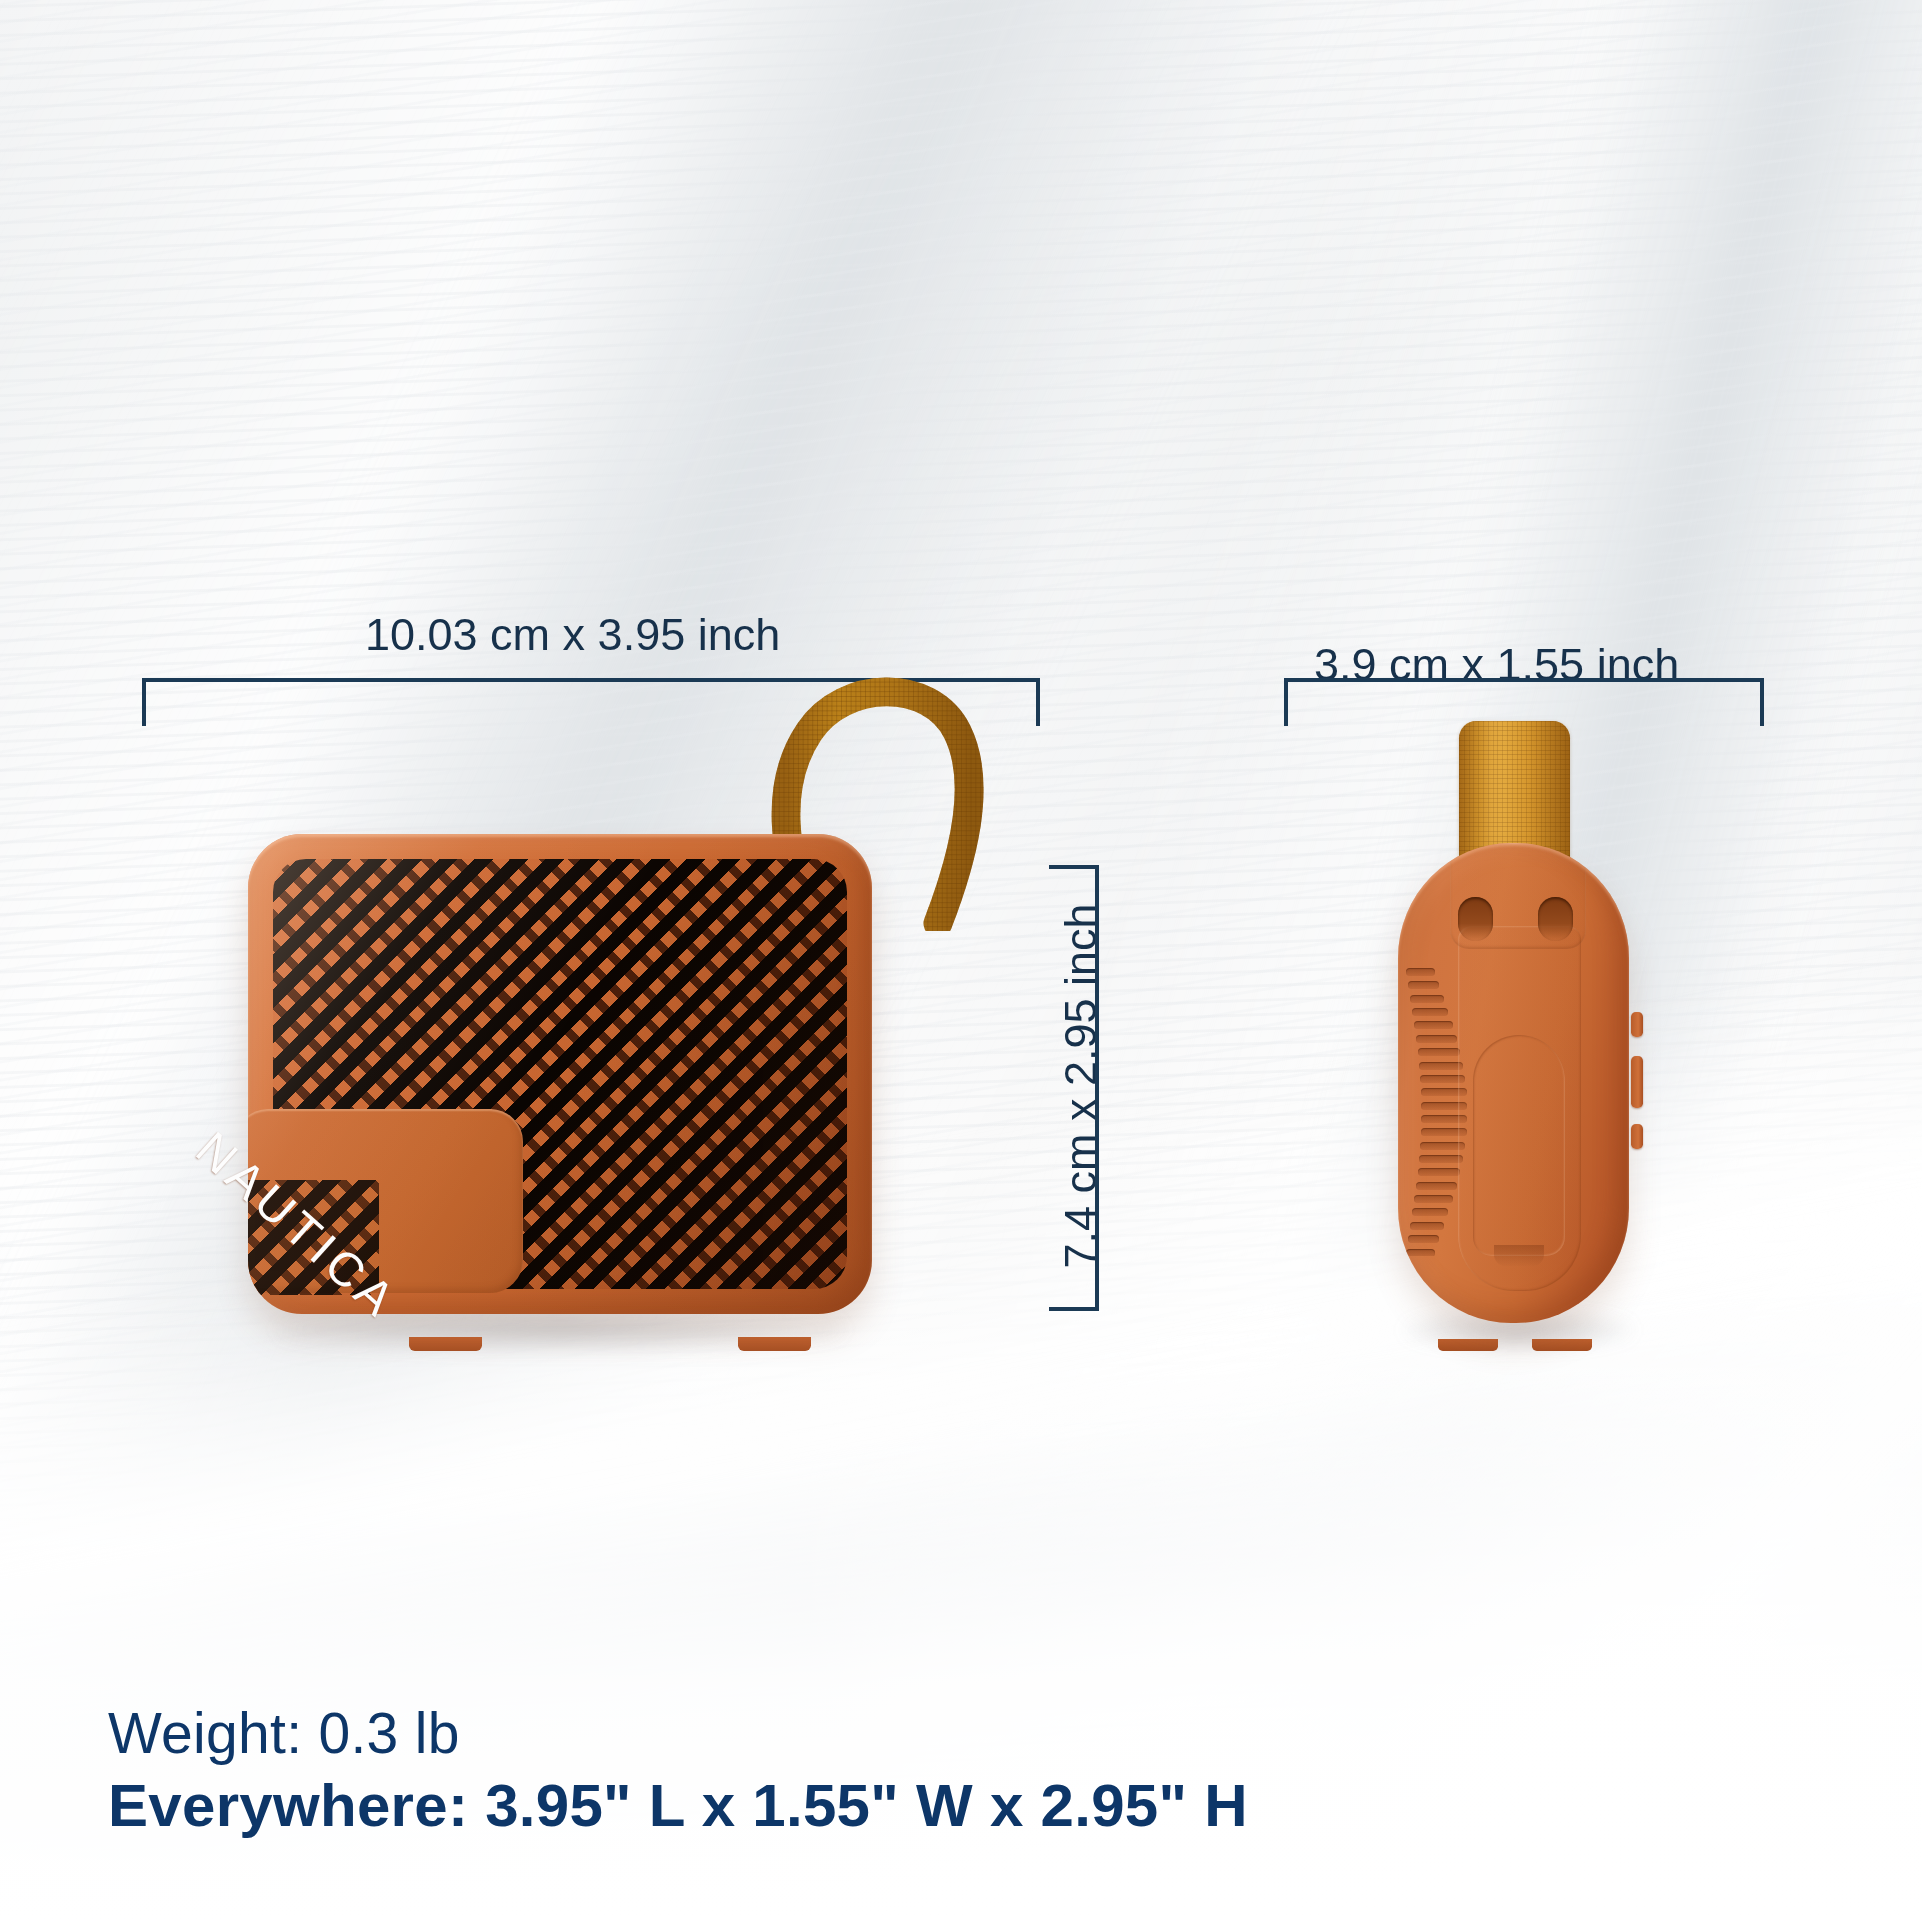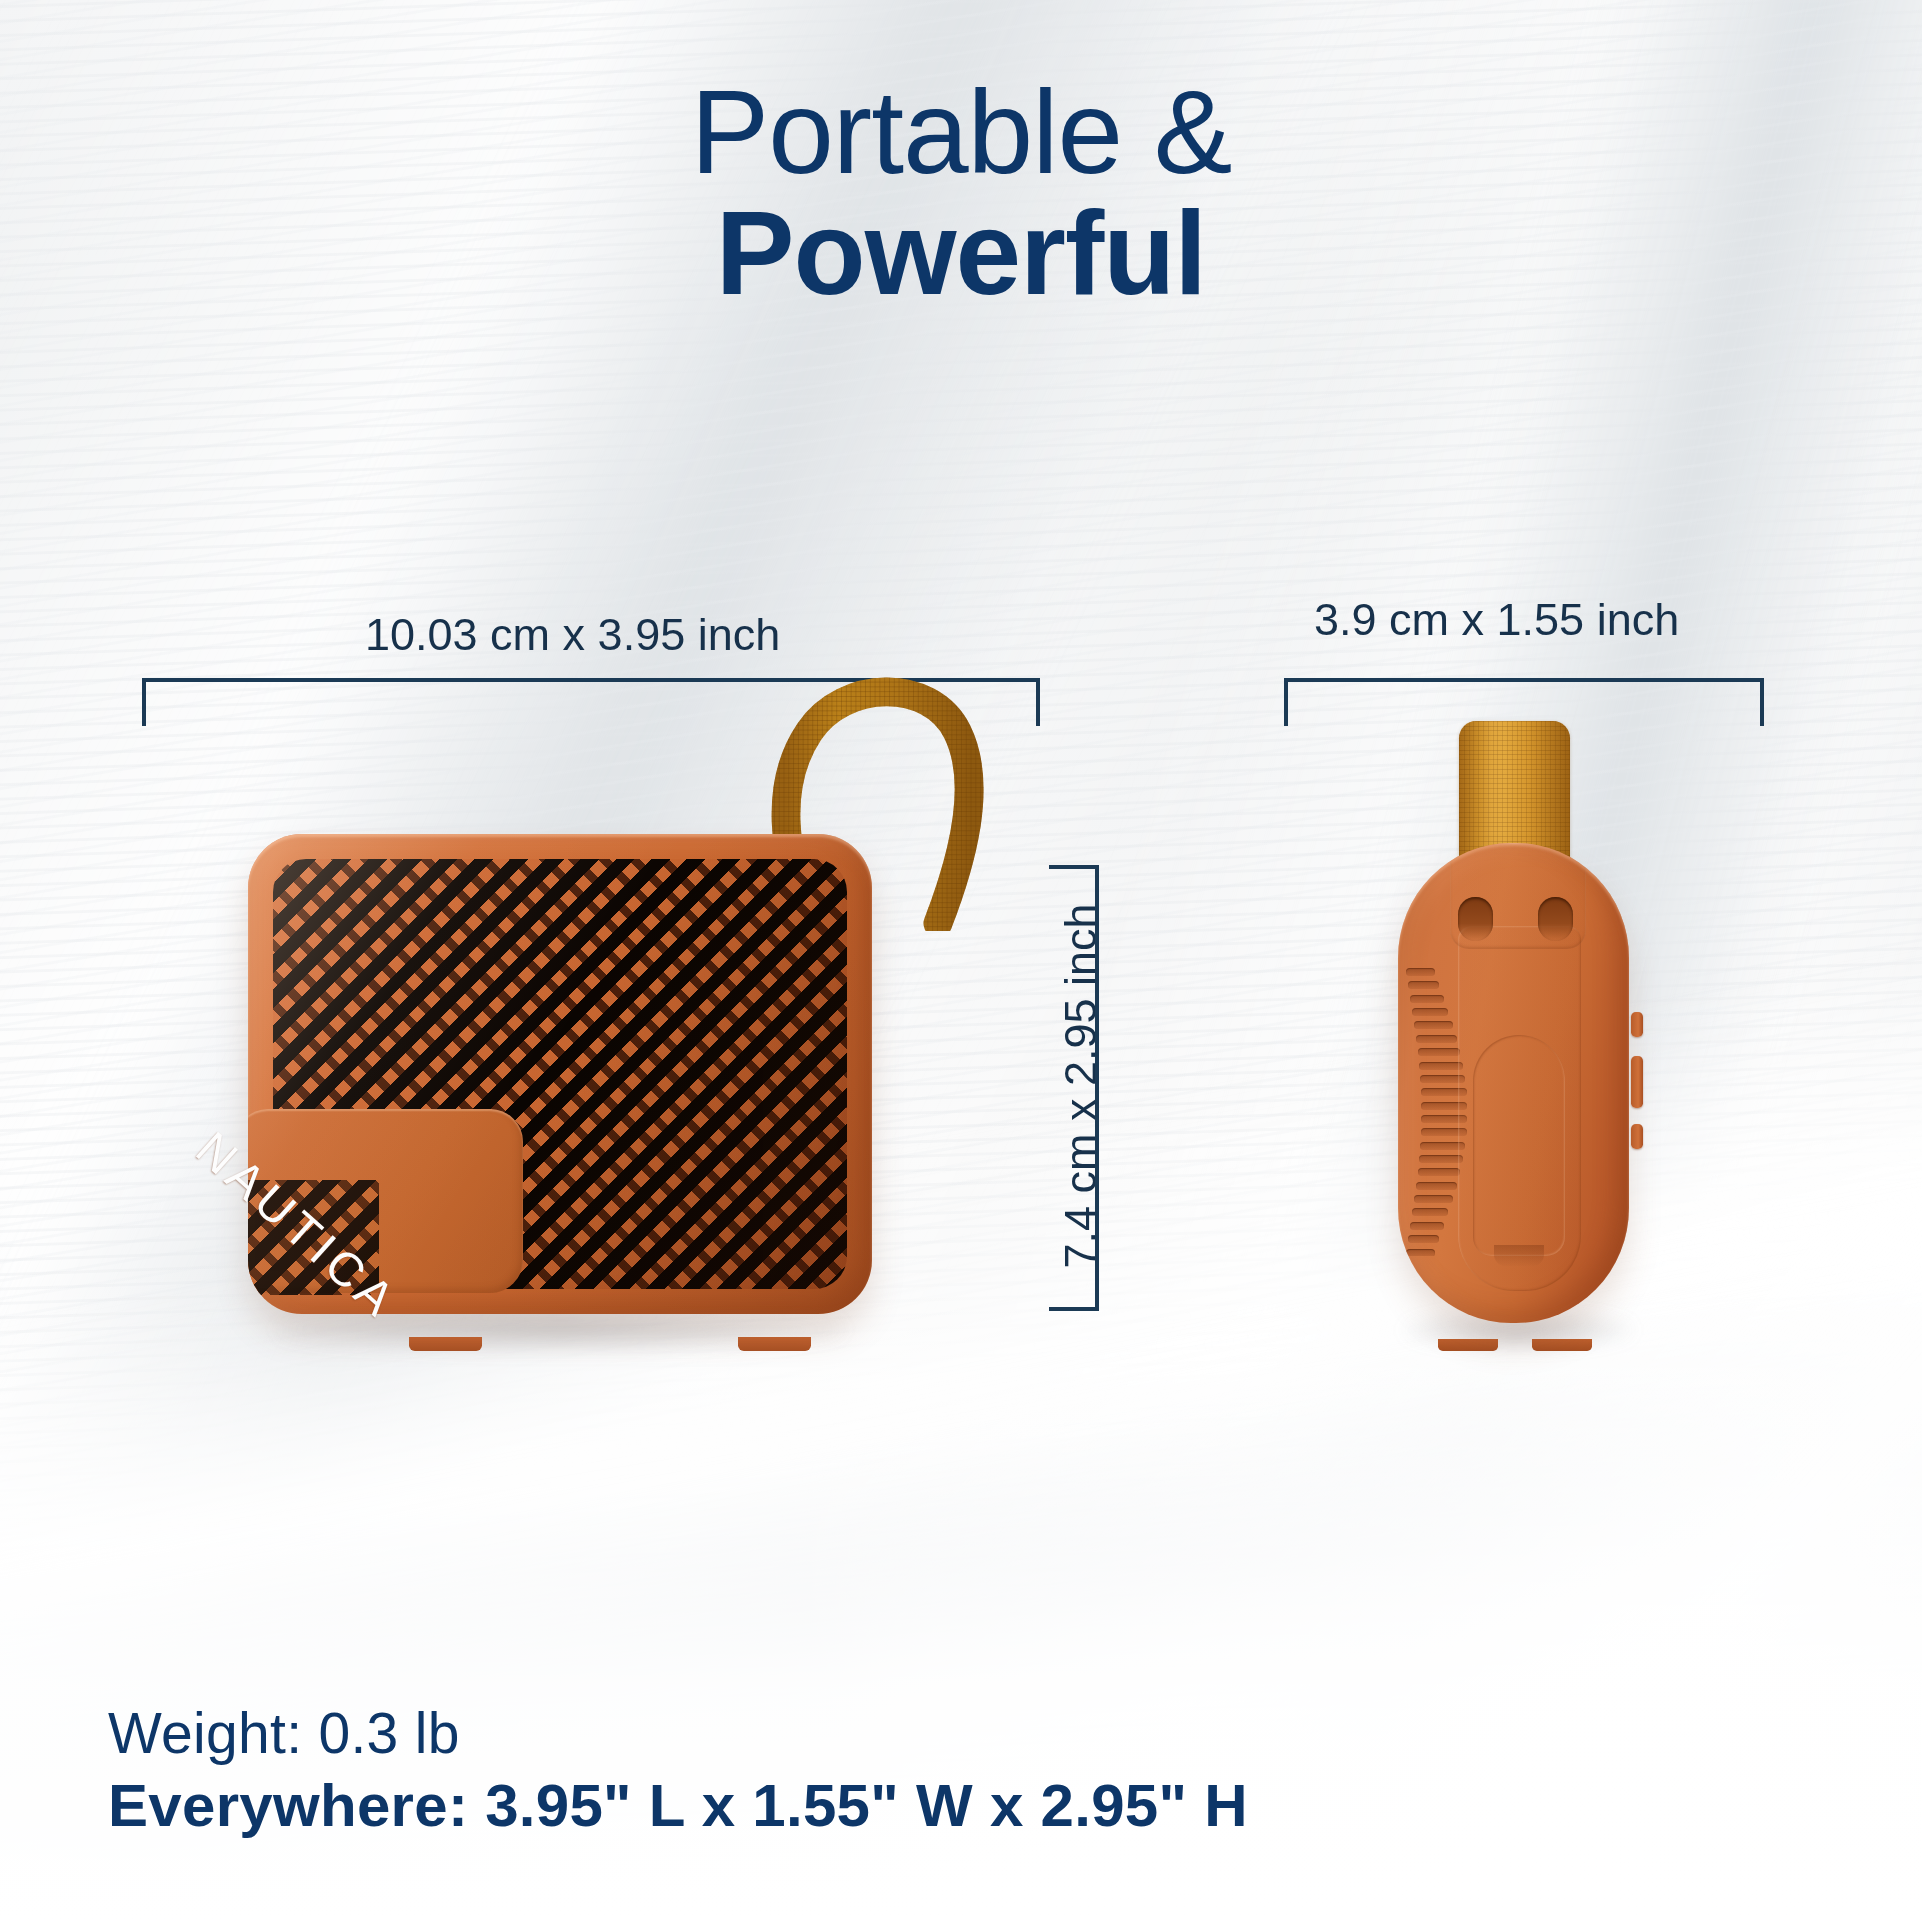--- a/index.html
+++ b/index.html
@@ -118,21 +118,21 @@
 
   
   .dim-label{
     position:absolute;
     color:#17314b;
     font-size:45px;
     font-weight:400;
     white-space:nowrap;
   }
   #dim-w-label{left:365px;top:609px;}
-  #dim-d-label{left:1314px;top:594px;}
+  #dim-d-label{left:1314px;top:639px;}
   #dim-h-label{
     left:1055px;top:865px;
     width:442px;
     transform-origin:0 0;
     transform:rotate(-90deg) translateX(-442px);
     text-align:center;
   }
 
   
   .bracket{position:absolute;}
@@ -373,24 +373,20 @@
   <div class="wave w2"></div>
   <div class="wave w3"></div>
   <div class="wave w4"></div>
   <div class="striation"></div>
   <div class="striation2"></div>
   <div class="wave w5"></div>
   <div class="wave w6"></div>
   <div class="wave w7"></div>
   <div class="bottom-glow"></div>
 
-  <div class="headline">
-    <div class="hl-1">Portable &amp;</div>
-    <div class="hl-2">Powerful</div>
-  </div>
 
   <div class="dim-label" id="dim-w-label">10.03 cm x 3.95 inch</div>
   <div class="dim-label" id="dim-d-label">3.9 cm x 1.55 inch</div>
   <div class="dim-label" id="dim-h-label">7.4 cm x 2.95 inch</div>
 
   <div class="bracket" id="bracket-width">
     <div class="bline top"></div>
     <div class="bline capL"></div>
     <div class="bline capR"></div>
   </div>

